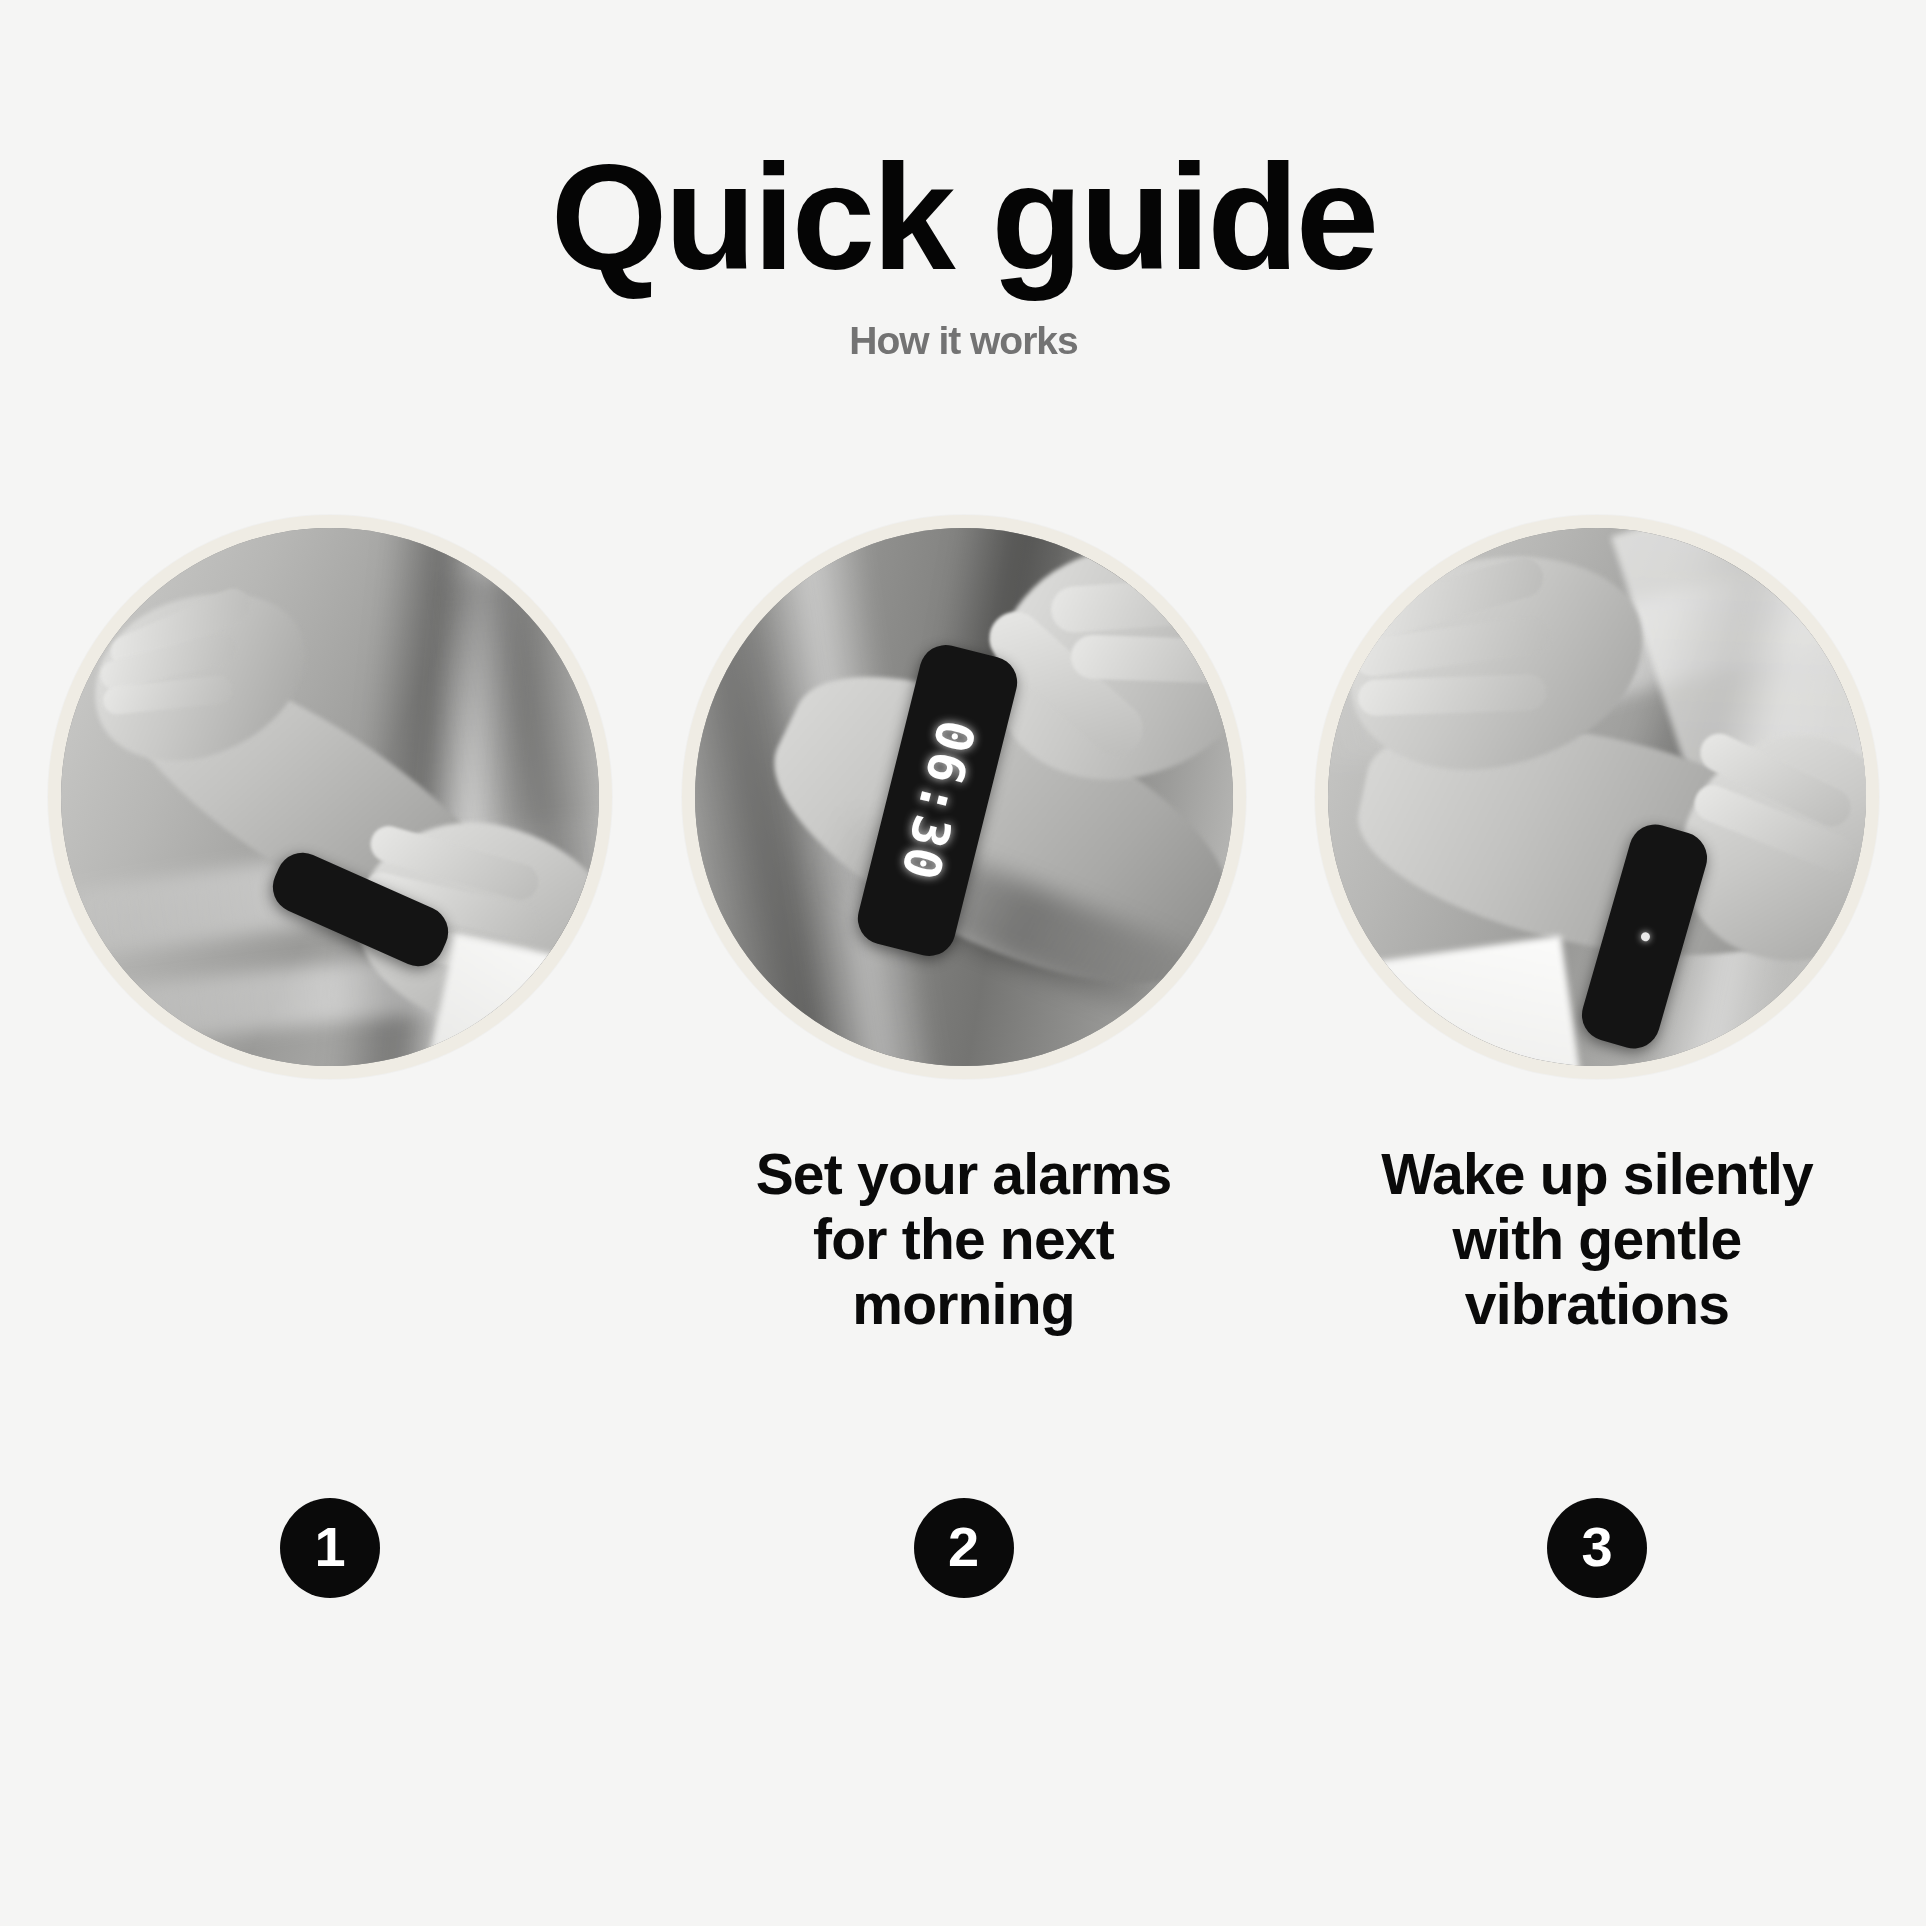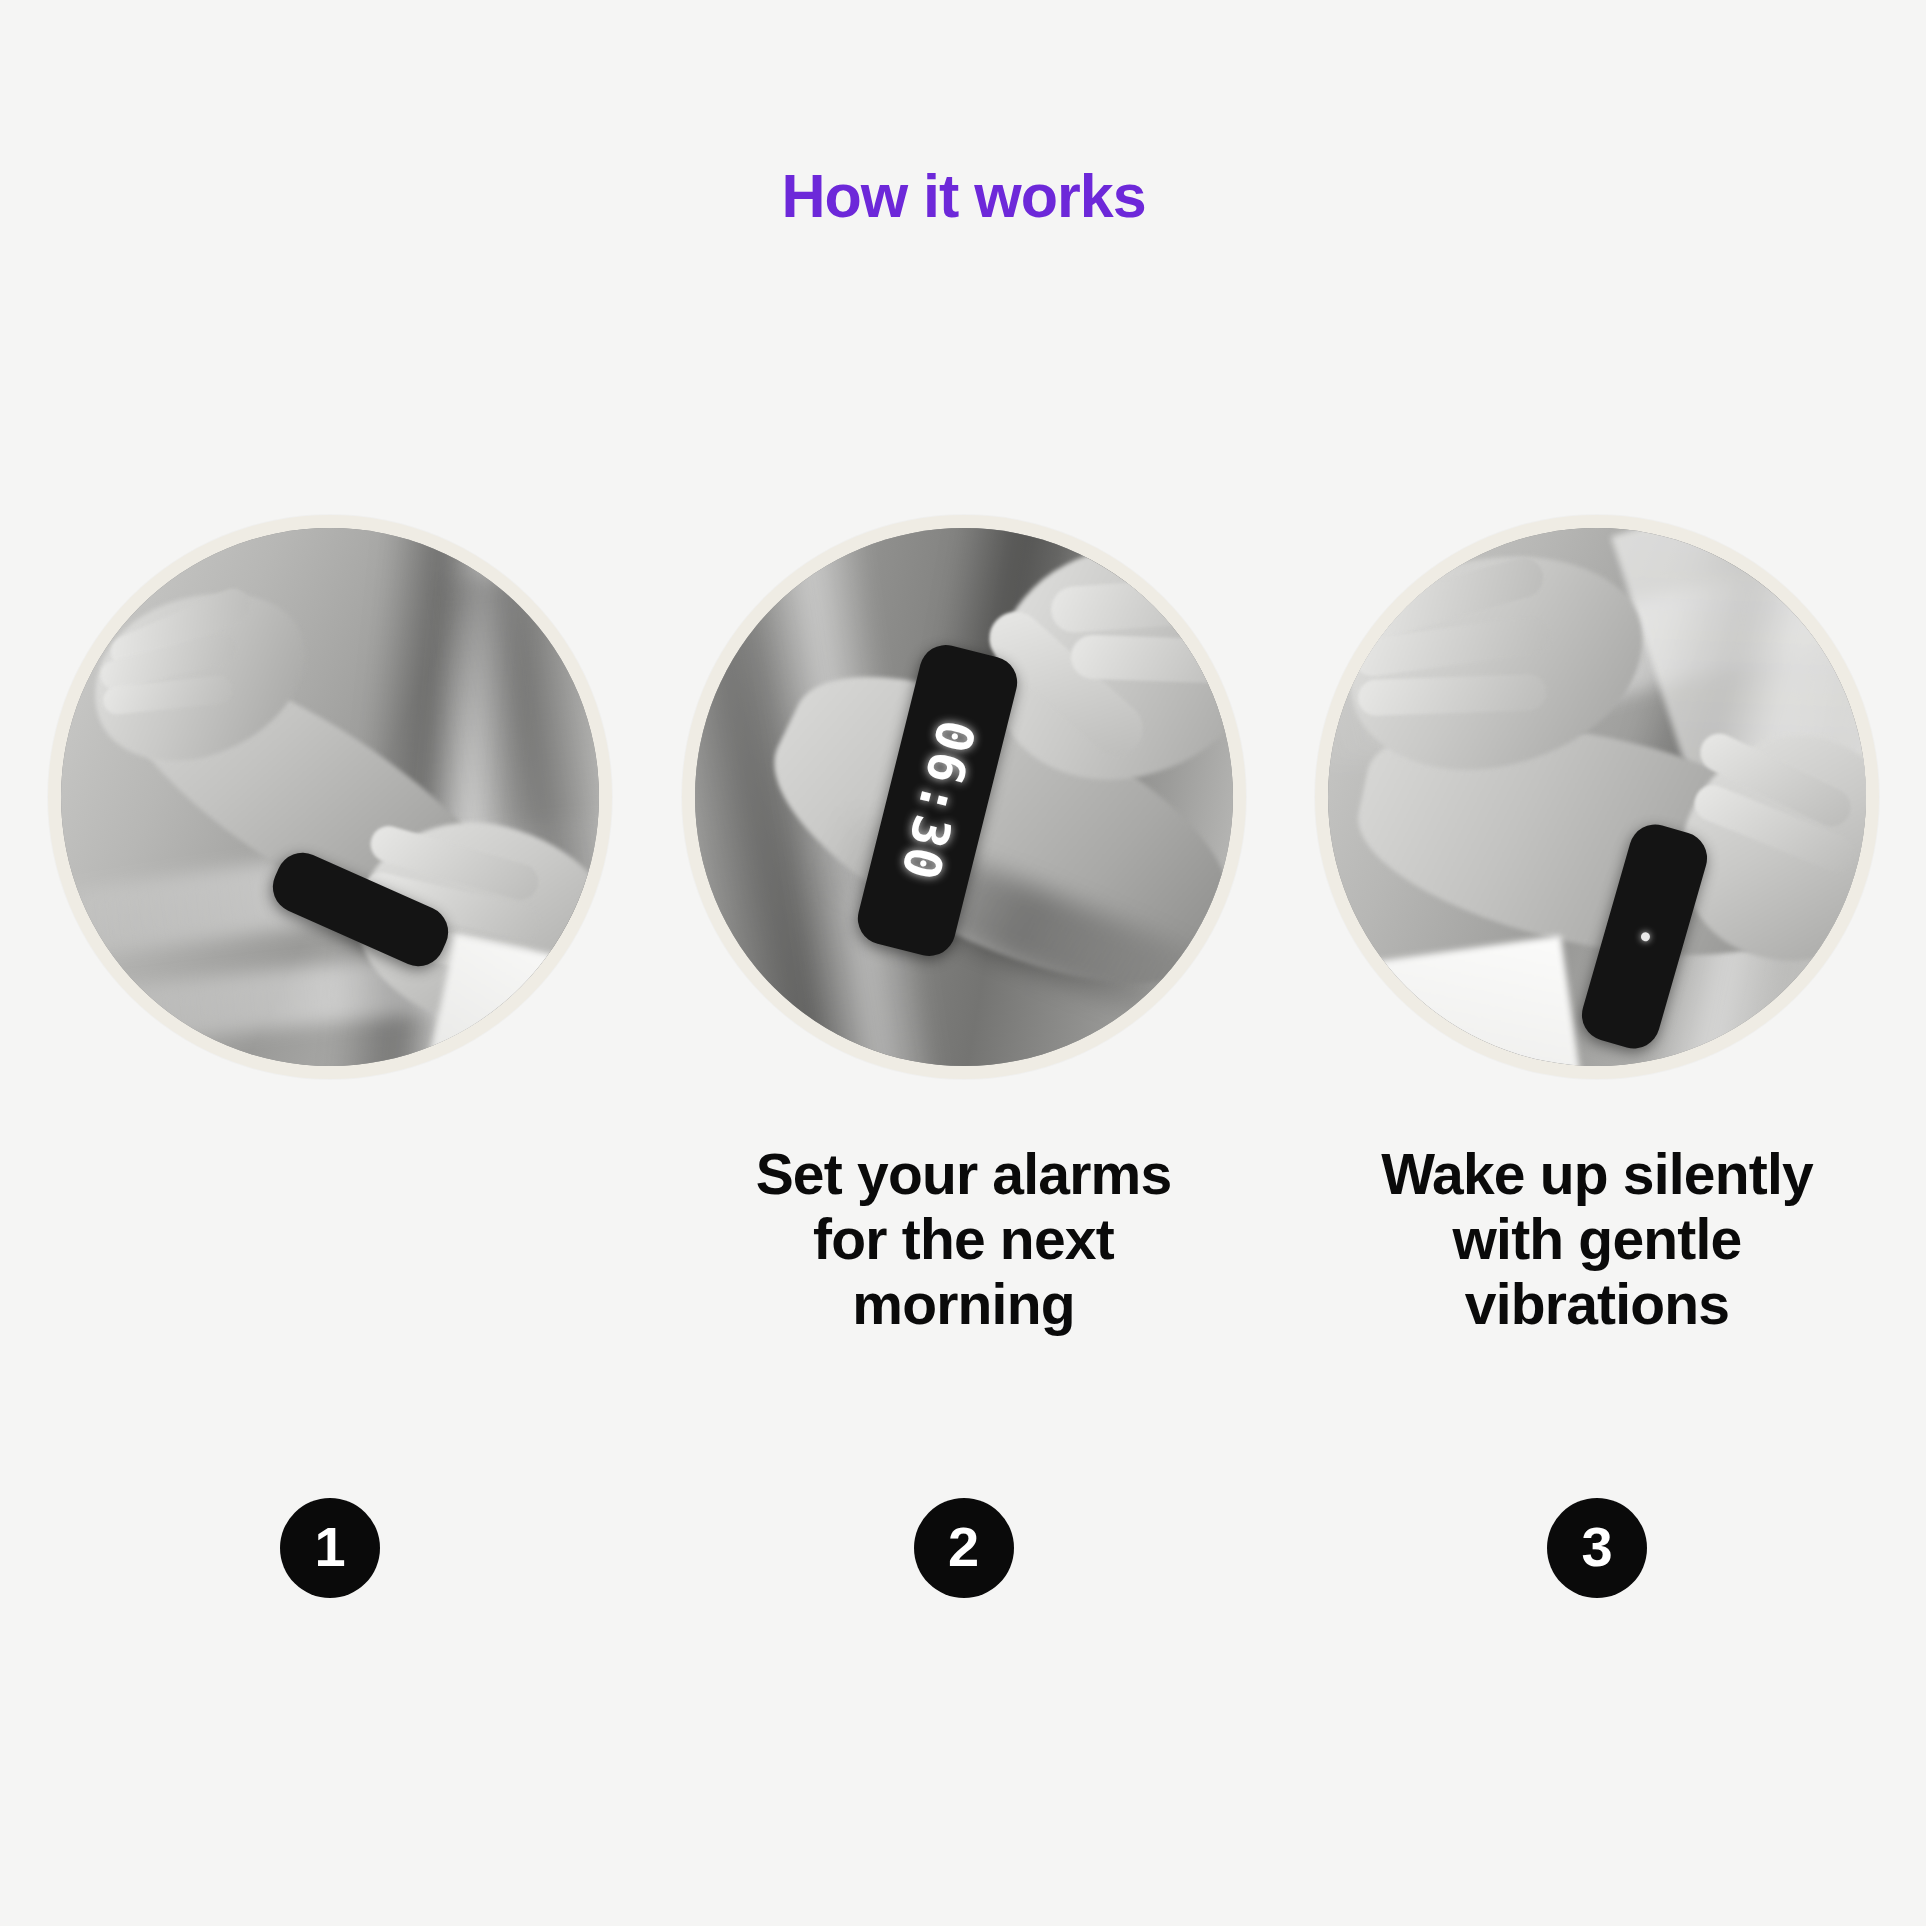--- a/index.html
+++ b/index.html
@@ -23,24 +23,24 @@
   }
   .title{
     font-size:150px;
     font-weight:700;
     letter-spacing:-3px;
     color:#050505;
     line-height:1.05;
   }
   .subtitle{
     margin-top:22px;
-    font-size:61px;
+    font-size:39px;
     font-weight:700;
     letter-spacing:-1px;
-    color:#6d28d9;
+    color:#737373;
   }
 
   
   .steps{
     position:absolute;
     top:515px; left:0; width:100%;
     display:flex;
     justify-content:space-between;
     align-items:flex-start;
     padding:0 38px;
@@ -176,20 +176,21 @@
     line-height:1;
     padding-bottom:3px;
   }
 </style>
 </head>
 <body>
 
 <div class="page">
 
   <div class="header">
+    <div class="title">Quick guide</div>
     <div class="subtitle">How it works</div>
   </div>
 
   <div class="steps">
 
     <div class="step">
       <div class="photo-ring">
         <div class="photo">
           <div class="bed"></div>
           <div class="shade" style="left:297px;top:-20px;width:119px;height:594px;transform:rotate(6deg);"></div>

